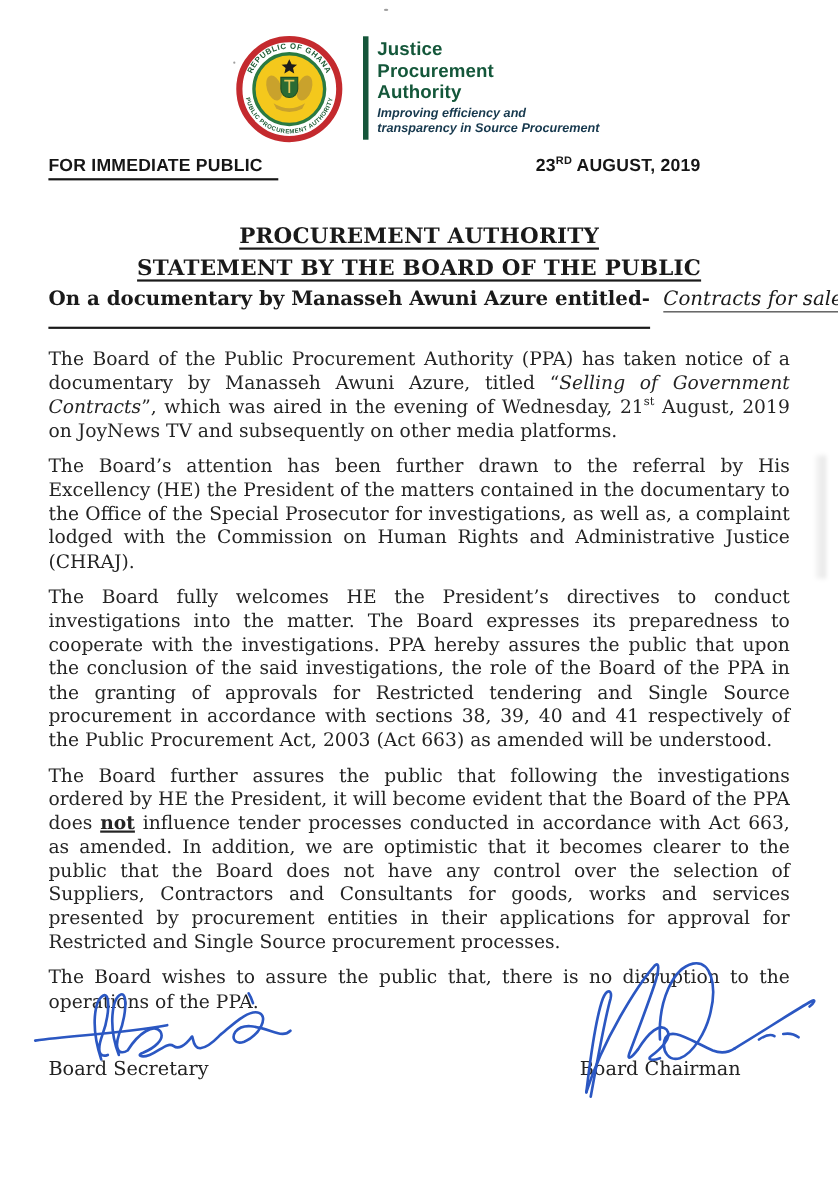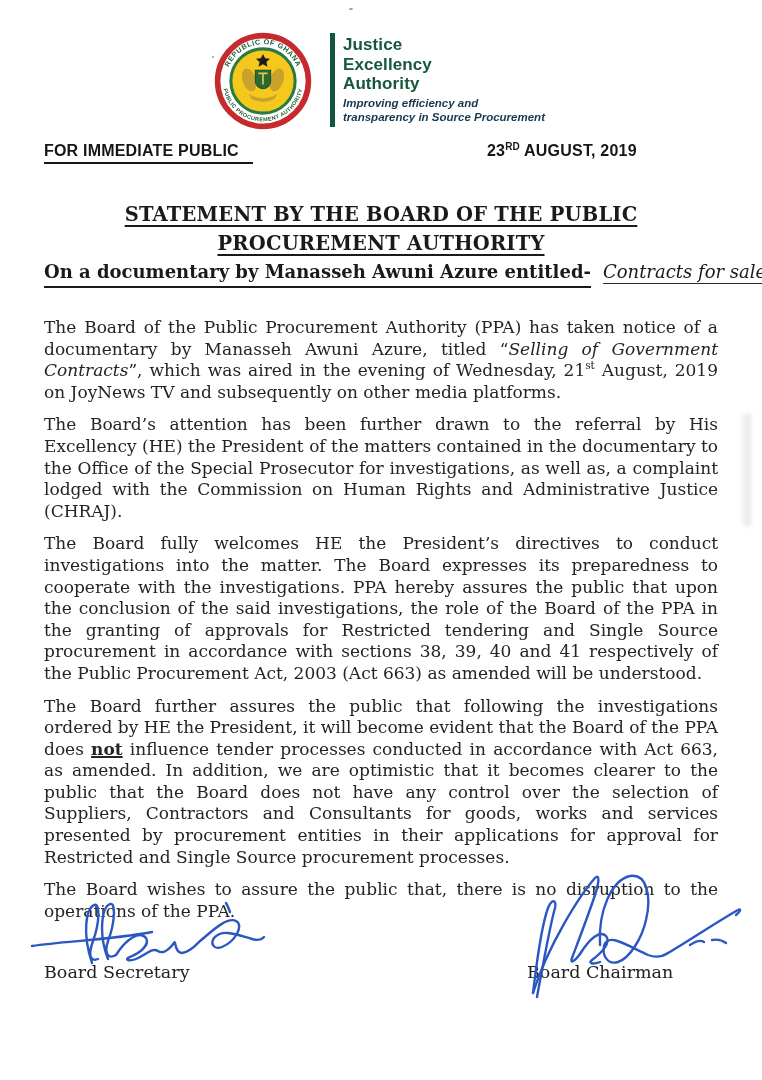--- a/index.html
+++ b/index.html
@@ -58,21 +58,21 @@
     text-decoration-thickness:2px;
     text-underline-offset:4px;
   }
   .subtitle{
     position:absolute;left:44px;top:261px;width:674px;
     font-size:18px;color:#1a1a1a;white-space:nowrap;
   }
   .subtitle .bold-part{
     font-weight:bold;
     border-bottom:2.2px solid #1a1a1a;
-    padding-bottom:4px;
+    padding-bottom:15px;
   }
   .subtitle .gap{display:inline-block;width:12px;}
   .subtitle .italic-part{
     font-style:italic;
     border-bottom:1.6px solid #2a2a2a;
     padding-bottom:1px;
   }
 
   
   .bodytext{position:absolute;left:44px;top:317px;width:674px;}
@@ -137,36 +137,36 @@
       <path d="M41.5 38.5 h15 v10.5 a7.5 7.5 0 0 1 -7.5 7.5 a7.5 7.5 0 0 1 -7.5 -7.5 z" fill="#2a6b33" stroke="#1c4f27" stroke-width="1"></path>
       <path d="M44.5 41.5 h9 M49 41.5 v11" stroke="#e5c75a" stroke-width="1.6" fill="none"></path>
       <path d="M35 61.5 q14 9 28 0 l-2.5 5 q-11.5 6 -23 0 z" fill="#c9a22c"></path>
     </g>
   </svg>
 
   <div class="logo-bar"></div>
 
   <div class="org-name">
     <div>Justice</div>
-    <div>Excellency</div>
+    <div>Procurement</div>
     <div>Authority</div>
   </div>
 
   <div class="tagline">
     <div>Improving efficiency and</div>
     <div>transparency in Source Procurement</div>
   </div>
 
   <span class="release-label">FOR IMMEDIATE PUBLIC</span>
 
   <span class="release-date"><span>23</span><sup>RD</sup><span> AUGUST, 2019</span></span>
 
   <h1 class="doc-title">
+    <div><span class="u-line">PROCUREMENT AUTHORITY</span></div>
     <div><span class="u-line">STATEMENT BY THE BOARD OF THE PUBLIC</span></div>
-    <div><span class="u-line">PROCUREMENT AUTHORITY</span></div>
   </h1>
 
   <div class="subtitle">
     <span class="bold-part">On a documentary by Manasseh Awuni Azure entitled-</span><span class="gap"></span><span class="italic-part">Contracts for sale</span>
   </div>
 
   <main class="bodytext">
     <p><span>The Board of the Public Procurement Authority (PPA) has taken notice of a documentary by Manasseh Awuni Azure, titled “</span><span class="it">Selling of Government Contracts</span><span>”, which was aired in the evening of Wednesday, 21</span><sup>st</sup><span> August, 2019 on JoyNews TV and subsequently on other media platforms.</span></p>
     <p><span>The Board’s attention has been further drawn to the referral by His Excellency (HE) the President of the matters contained in the documentary to the Office of the Special Prosecutor for investigations, as well as, a complaint lodged with the Commission on Human Rights and Administrative Justice (CHRAJ).</span></p>
     <p><span>The Board fully welcomes HE the President’s directives to conduct investigations into the matter. The Board expresses its preparedness to cooperate with the investigations. PPA hereby assures the public that upon the conclusion of the said investigations, the role of the Board of the PPA in the granting of approvals for Restricted tendering and Single Source procurement in accordance with sections 38, 39, 40 and 41 respectively of the Public Procurement Act, 2003 (Act 663) as amended will be understood.</span></p>

